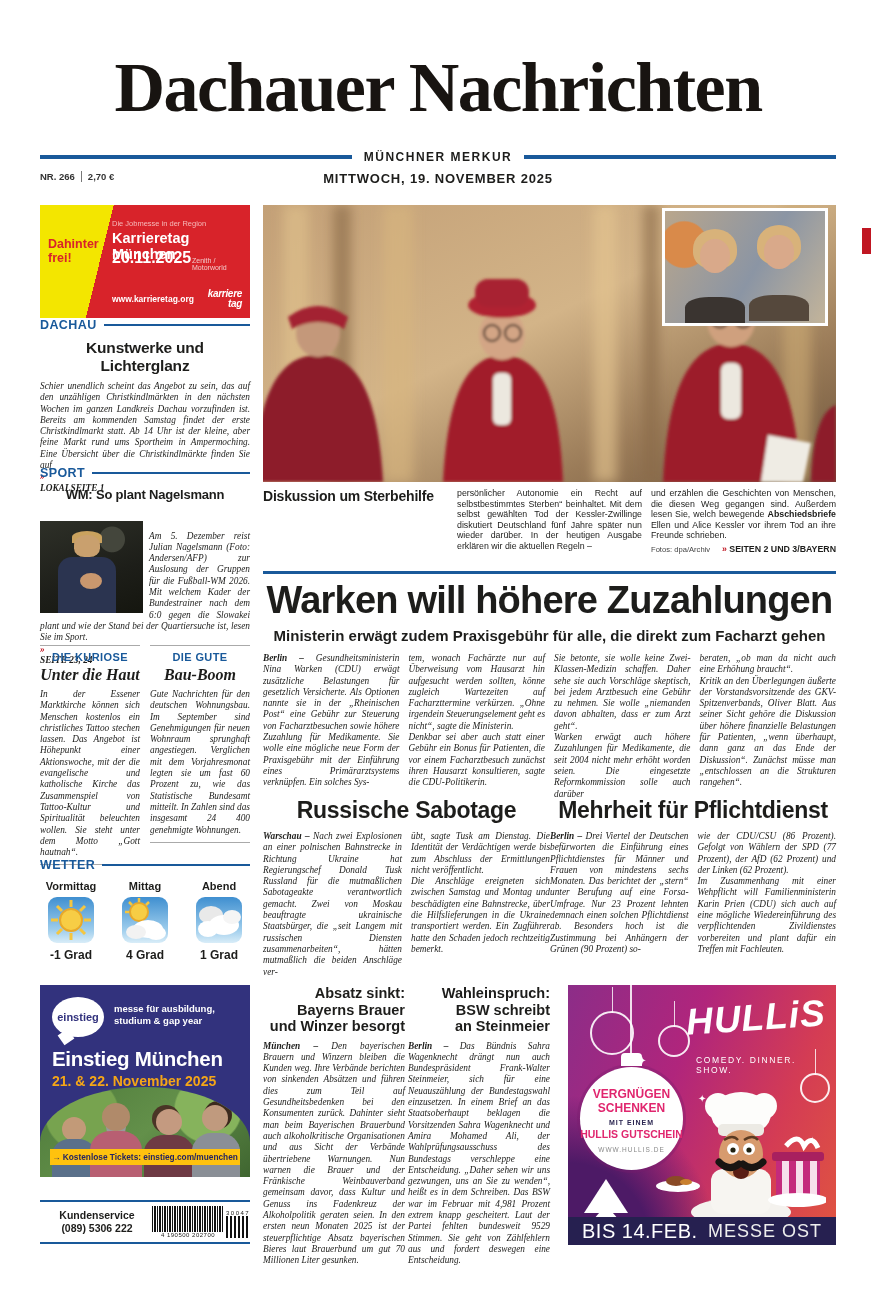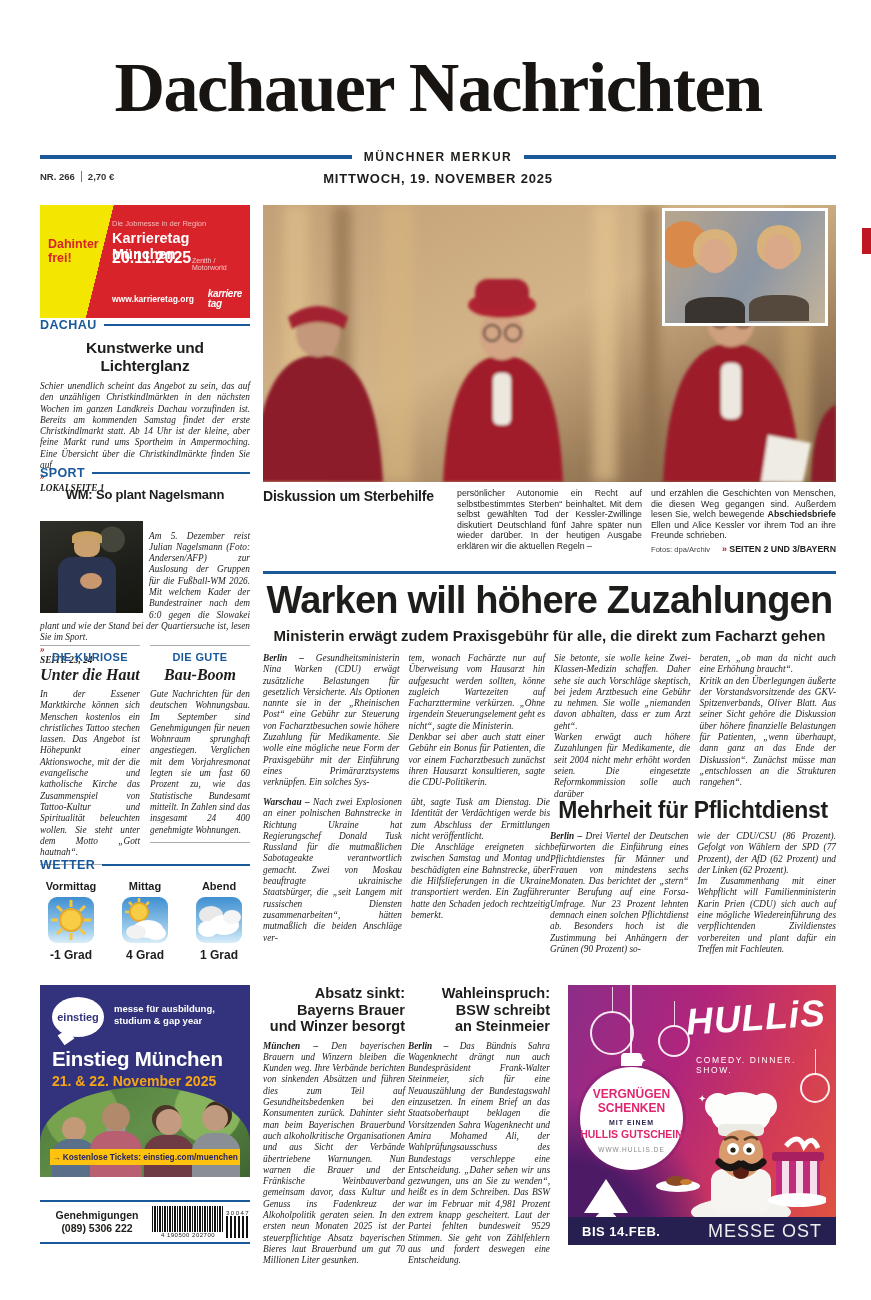--- a/index.html
+++ b/index.html
@@ -38,21 +38,21 @@
   
   .ad-karriere{position:absolute;top:205px;left:40px;width:210px;height:113px;
      background:linear-gradient(104deg,#f3e600 31%,#d8232a 31%);overflow:hidden;}
   .ak-badge{position:absolute;top:32px;left:8px;color:#d8232a;font-weight:bold;font-size:12.5px;line-height:1.15;}
   .ak-kicker{position:absolute;top:14px;left:72px;color:#f6b9b9;font-size:7.5px;}
   .ak-title{position:absolute;top:25px;left:72px;color:#fff;font-weight:bold;font-size:14.5px;}
   .ak-date{position:absolute;top:44px;left:72px;color:#fff;font-weight:bold;font-size:16px;}
   .ak-venue{position:absolute;top:52px;left:152px;color:#f2c9c9;font-size:7px;}
   .ak-url{position:absolute;bottom:14px;left:72px;color:#fff;font-weight:bold;font-size:8.5px;}
   .ak-logo{position:absolute;bottom:10px;right:8px;color:#fff;font-weight:bold;font-style:italic;
-     font-size:10px;line-height:0.95;letter-spacing:-0.3px;}
+     font-size:10px;line-height:0.95;text-align:right;letter-spacing:-0.3px;}
   
   .sec-dachau{position:absolute;top:318px;left:40px;width:210px;}
   .sec-sport{position:absolute;top:466px;left:40px;width:210px;}
   .sport-photo{float:left;width:103px;height:92px;margin:2px 6px 2px 0;
      background:radial-gradient(circle at 70% 20%,#44463c 0 12%,transparent 13%),
                 linear-gradient(160deg,#2e3028,#1d1e19 60%,#15160f);position:relative;overflow:hidden;}
   .sp-head{position:absolute;left:34px;top:14px;width:26px;height:22px;border-radius:45% 45% 40% 40%;background:#c9a06e;}
   .sp-hair{position:absolute;left:32px;top:10px;width:30px;height:12px;border-radius:50% 50% 0 0;background:#caa25e;}
   .sp-body{position:absolute;left:18px;top:36px;width:58px;height:56px;border-radius:14px 14px 0 0;background:#2b3450;}
   .sp-hands{position:absolute;left:40px;top:52px;width:22px;height:16px;border-radius:50%;background:#c9976e;}
@@ -130,21 +130,21 @@
   .hl-bauble{position:absolute;top:82px;left:12px;width:103px;height:103px;border-radius:50%;background:#fff;
      box-shadow:0 0 0 3px rgba(120,30,110,.35);text-align:center;padding-top:20px;box-sizing:border-box;}
   .hl-bauble::before{content:"";position:absolute;top:-14px;left:41px;width:21px;height:13px;border-radius:4px 4px 0 0;background:#fff;}
   .hl-bauble::after{content:"";position:absolute;top:-96px;left:50px;width:2px;height:82px;background:rgba(255,255,255,.85);}
   .hb1{color:#e0266e;font-weight:bold;font-size:12px;line-height:1.2;}
   .hb2{color:#2a2550;font-weight:bold;font-size:7px;letter-spacing:1px;margin-top:3px;}
   .hb3{color:#e0266e;font-weight:bold;font-size:10.5px;margin-top:2px;}
   .hb4{color:#8a8a8a;font-size:6.5px;letter-spacing:1px;margin-top:6px;}
   .hl-band{position:absolute;bottom:0;left:0;right:0;height:28px;background:#262050;color:#fff;
      display:flex;align-items:center;justify-content:space-between;padding:0 14px;}
-  .hl-band .b1{font-weight:bold;font-size:13px;letter-spacing:0.5px;}
+  .hl-band .b1{font-weight:normal;font-size:20px;letter-spacing:0.5px;}
   .hl-band .b2{font-size:18px;letter-spacing:1px;color:#eee;}
   .orn{position:absolute;border:2px solid rgba(255,255,255,.9);border-radius:50%;}
   .orn::before{content:"";position:absolute;top:-26px;left:50%;width:1px;height:26px;background:rgba(255,255,255,.8);}
   .spark{position:absolute;color:#fff;font-size:10px;}
   .hl-tree{position:absolute;bottom:32px;left:16px;width:0;height:0;
      border-left:22px solid transparent;border-right:22px solid transparent;border-bottom:34px solid #fff;}
   .hl-tree::before{content:"";position:absolute;top:26px;left:-26px;width:0;height:0;
      border-left:26px solid transparent;border-right:26px solid transparent;border-bottom:30px solid #fff;}
 </style>
 </head>
@@ -291,21 +291,21 @@
       <span class="fam-head" style="left:116px;top:22px;width:26px;height:26px;background:#c49a80;box-shadow:-3px -3px 0 1px #4a3526;"></span>
       <span class="fam-body" style="left:104px;top:48px;width:50px;height:44px;background:#6e3a44;"></span>
       <span class="fam-head" style="left:162px;top:18px;width:26px;height:26px;background:#c09a7e;box-shadow:3px -3px 0 1px #3c2a1e;"></span>
       <span class="fam-body" style="left:152px;top:46px;width:48px;height:46px;background:#8a8f96;"></span>
     </div>
     <div class="ein-banner">→ Kostenlose Tickets: einstieg.com/muenchen</div>
   </div>
 
   <div class="service">
     <div class="svc-txt">
-      <div>Genehmigungen</div>
+      <div>Kundenservice</div>
       <div>(089) 5306 222</div>
     </div>
     <div class="bc-wrap">
       <div class="bc-main">
           <div class="bc-bars"></div>
         <div class="bc-num">4 190500 202700</div>
         </div>
       <div class="bc-side">
           <div class="bc-code">30047</div>
         <div class="bc-bars2"></div>
@@ -398,20 +398,21 @@
     <div class="body-serif"><span class="dl">Berlin – </span><span>Gesundheitsministerin Nina Warken (CDU) erwägt zusätzliche Belastungen für gesetzlich Versicherte. Als Optionen nannte sie in der „Rheinischen Post“ eine Gebühr zur Steuerung von Facharztbesuchen sowie höhere Zuzahlung für Medikamente. Sie wolle eine mögliche neue Form der Praxisgebühr mit der Einführung eines Primärarztsystems verknüpfen. Ein solches Sys-</span></div>
     <div class="body-serif">tem, wonach Fachärzte nur auf Überweisung vom Hausarzt hin aufgesucht werden sollten, könne zugleich Wartezeiten auf Facharzttermine verkürzen. „Ohne irgendein Steuerungselement geht es nicht“, sagte die Ministerin.
 Denkbar sei aber auch statt einer Gebühr ein Bonus für Patienten, die vor einem Facharztbesuch zunächst ihren Hausarzt konsultieren, sagte die CDU-Politikerin.</div>
     <div class="body-serif">Sie betonte, sie wolle keine Zwei-Klassen-Medizin schaffen. Daher sehe sie auch Vorschläge skeptisch, bei jedem Arztbesuch eine Gebühr zu nehmen. Sie wolle „niemanden davon abhalten, dass er zum Arzt geht“.
 Warken erwägt auch höhere Zuzahlungen für Medikamente, die seit 2004 nicht mehr erhöht worden seien. Die eingesetzte Reformkommission solle auch darüber</div>
     <div class="body-serif">beraten, „ob man da nicht auch eine Erhöhung braucht“.
 Kritik an den Überlegungen äußerte der Vorstandsvorsitzende des GKV-Spitzenverbands, Oliver Blatt. Aus seiner Sicht gehöre die Diskussion über höhere finanzielle Belastungen für Patienten, „wenn überhaupt, dann ganz an das Ende der Diskussion“. Zunächst müsse man „entschlossen an die Strukturen rangehen“.</div>
   </div>
 
   <div class="art-sab">
+    <div class="h-mid art-head-gap">Russische Sabotage</div>
     <div class="cols">
       <div class="body-serif"><span class="dl">Warschau – </span><span>Nach zwei Explosionen an einer polnischen Bahnstrecke in Richtung Ukraine hat Regierungschef Donald Tusk Russland für die mutmaßlichen Sabotageakte verantwortlich gemacht. Zwei von Moskau beauftragte ukrainische Staatsbürger, die „seit Langem mit russischen Diensten zusammenarbeiten“, hätten mutmaßlich die beiden Anschläge ver-</span></div>
       <div class="body-serif">übt, sagte Tusk am Dienstag. Die Identität der Verdächtigen werde bis zum Abschluss der Ermittlungen nicht veröffentlicht.
 Die Anschläge ereigneten sich zwischen Samstag und Montag und beschädigten eine Bahnstrecke, über die Hilfslieferungen in die Ukraine transportiert werden. Ein Zugführer hatte den Schaden jedoch rechtzeitig bemerkt.</div>
     </div>
   </div>
 
   <div class="art-pfl">
     <div class="h-mid art-head-gap">Mehrheit für Pflichtdienst</div>
     <div class="cols">

